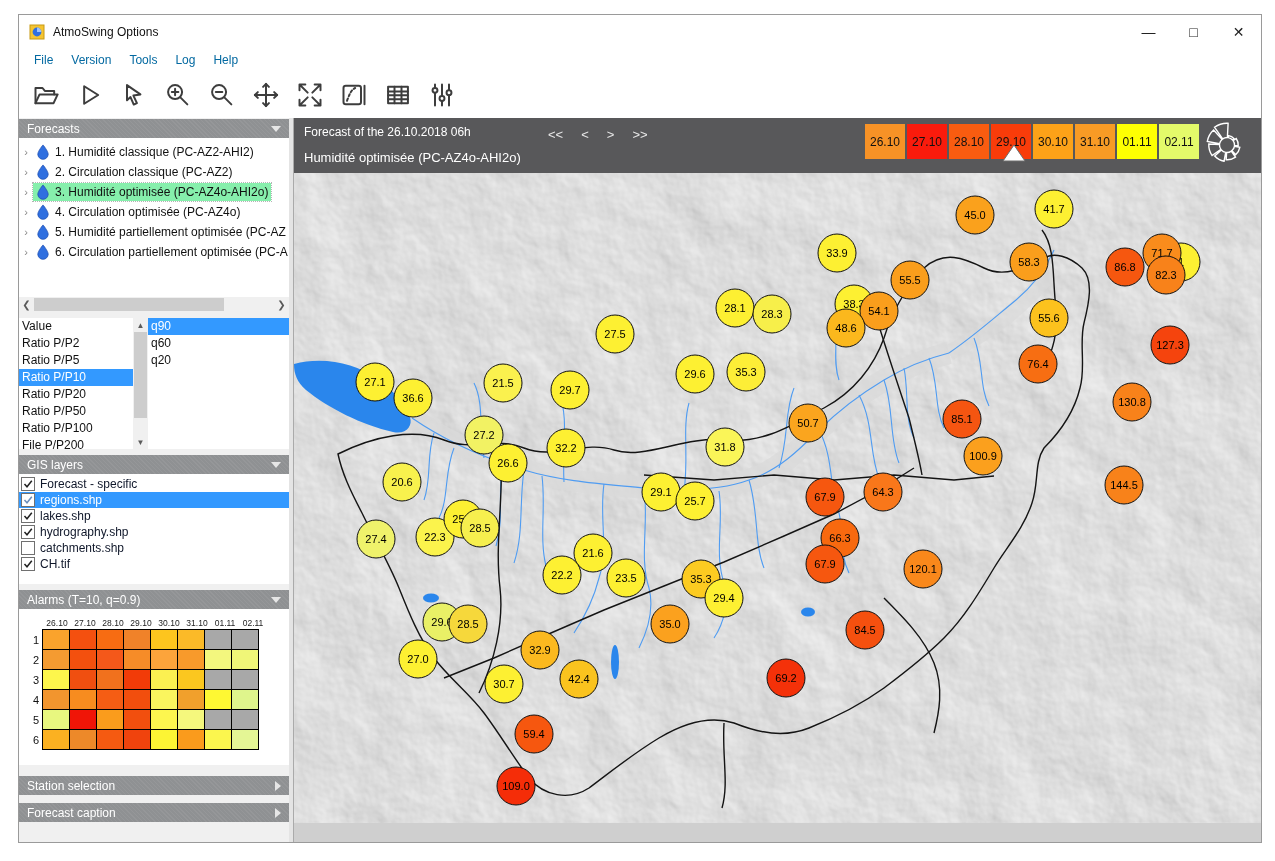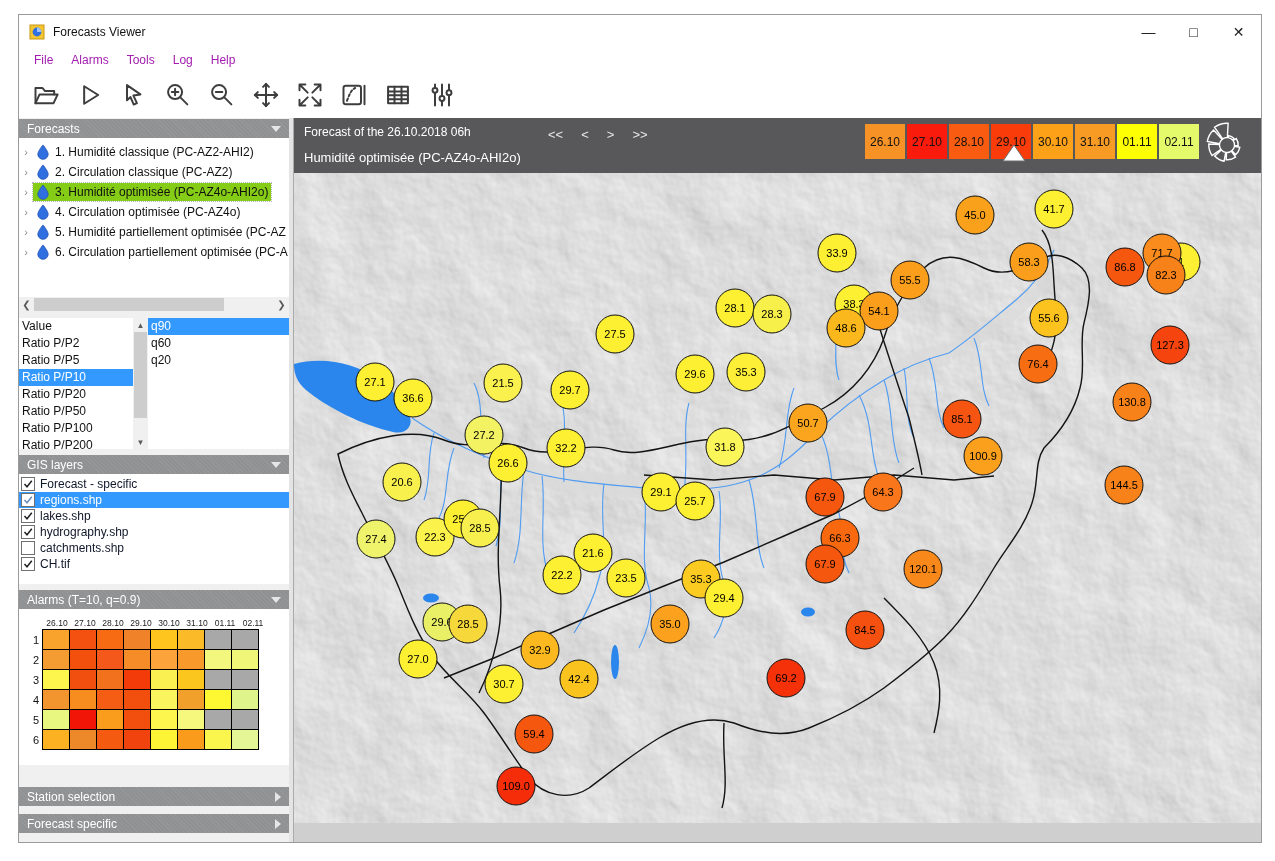--- a/index.html
+++ b/index.html
@@ -8,42 +8,42 @@
     border:1px solid #9a9a9a;background:#f0f0f0;display:flex;flex-direction:column;box-sizing:border-box}
   
   .titlebar{height:33px;background:#fff;display:flex;align-items:center;flex:0 0 auto}
   .app-icon{width:16px;height:16px;margin:0 8px 0 10px}
   .title-text{font-size:12px;color:#111}
   .tb-spacer{flex:1}
   .win-btn{width:45px;height:33px;display:flex;align-items:center;justify-content:center;
     font-size:14px;color:#222;cursor:default}
   
   .menubar{height:23px;background:#fff;display:flex;align-items:center;padding-left:6px;flex:0 0 auto}
-  .menu-item{font-size:12px;color:#a21caf;padding:2px 9px}
+  .menu-item{font-size:12px;color:#0369a1;padding:2px 9px}
   
   .toolbar{height:47px;background:#fff;display:flex;align-items:center;gap:6px;padding-left:8px;flex:0 0 auto}
   .tool-btn{width:38px;height:38px;display:flex;align-items:center;justify-content:center}
   .tool-btn svg{stroke:#3d3d3d;fill:none;stroke-width:1.7;stroke-linecap:round;stroke-linejoin:round}
   
   .content{flex:1;display:flex;overflow:hidden;background:#f0f0f0}
   .sidebar{width:270px;flex:0 0 auto;display:flex;flex-direction:column;overflow:hidden}
   .splitter{width:4px;background:#e4e4e4;flex:0 0 auto}
   .panel-header{height:19px;background:#8f9193;
     background-image:repeating-linear-gradient(45deg,rgba(255,255,255,.06) 0 1px,transparent 1px 3px);
     color:#fff;font-size:12px;display:flex;align-items:center;padding:0 8px;flex:0 0 auto;margin-top:1px}
   .panel-header .ph-label{flex:1}
   .ph-arrow{width:0;height:0}
   .ph-arrow.down{border-left:5px solid transparent;border-right:5px solid transparent;border-top:6px solid #e6e6e6}
   .ph-arrow.right{border-top:5px solid transparent;border-bottom:5px solid transparent;border-left:6px solid #e6e6e6}
   
   .tree{background:#fff;height:155px;overflow:hidden;padding-top:4px}
   .tree-row{height:20px;display:flex;align-items:center;font-size:12px;color:#111;white-space:nowrap;overflow:hidden}
   .tree-row .chev{color:#8a8a8a;font-size:11px;width:14px;text-align:center;flex:0 0 auto}
   .tree-row .drop{width:14px;height:16px;margin-right:5px;flex:0 0 auto}
-  .tree-row.selected .lbl-box{background:#84cc16;outline:1px dotted #b5b5b5}
+  .tree-row.selected .lbl-box{background:#86efac;outline:1px dotted #b5b5b5}
   .lbl-box{padding:1px 3px;display:flex;align-items:center}
   .hscroll{height:15px;background:#f0f0f0;display:flex;align-items:center}
   .hs-arrow{width:15px;height:15px;display:flex;align-items:center;justify-content:center;font-size:10px;color:#5a5a5a}
   .hs-track{flex:1;height:15px;position:relative}
   .hs-thumb{position:absolute;left:0;top:1px;height:13px;width:190px;background:#cdcdcd}
   
   .lists{height:131px;display:flex;margin-top:6px;overflow:hidden}
   .listbox{background:#fff;overflow:hidden;border:2px solid #0ea5e9;border-width:0}
   .list-left{width:114px}
   .list-right{flex:1}
@@ -94,30 +94,30 @@
 <body>
 
 <div class="window">
 
   <div class="titlebar">
     <svg class="app-icon" viewBox="0 0 16 16">
       <rect x="1" y="1" width="14" height="14" fill="#f5c431" stroke="#c79a14" stroke-width="1"></rect>
       <circle cx="8" cy="8" r="4.4" fill="#2f6fe0"></circle>
       <path d="M8,3.6 A4.4,4.4 0 0 1 12.4,8 L8,8 Z" fill="#9cc2ff"></path>
     </svg>
-    <span class="title-text">Forecasts Viewer</span>
+    <span class="title-text">AtmoSwing Options</span>
     <span class="tb-spacer"></span>
     <span class="win-btn">—</span>
     <span class="win-btn">□</span>
     <span class="win-btn">✕</span>
   </div>
 
   <div class="menubar" id="menubar">
       <span class="menu-item">File</span>
-      <span class="menu-item">Alarms</span>
+      <span class="menu-item">Version</span>
       <span class="menu-item">Tools</span>
       <span class="menu-item">Log</span>
       <span class="menu-item">Help</span>
     </div>
 
   <div class="toolbar" id="toolbar">
       <div class="tool-btn">
         <svg width="28" height="28" viewBox="0 0 24 24">
           <path d="M3,19 V6 h6 l2,2.5 h8 v3"></path>
           <path d="M3,19 L6.5,11.5 H22 L18.5,19 Z"></path>
@@ -255,21 +255,21 @@
 
       <div class="lists">
         <div class="listbox list-left" id="value-list">
             <div class="list-row">Value</div>
             <div class="list-row">Ratio P/P2</div>
             <div class="list-row">Ratio P/P5</div>
             <div class="list-row selected">Ratio P/P10</div>
             <div class="list-row">Ratio P/P20</div>
             <div class="list-row">Ratio P/P50</div>
             <div class="list-row">Ratio P/P100</div>
-            <div class="list-row">Ratio P/P200</div>
+            <div class="list-row">File P/P200</div>
           </div>
         <div class="vscroll">
           <span class="vs-arrow">▲</span>
           <span class="vs-track">
               <span class="vs-thumb"></span>
             </span>
           <span class="vs-arrow">▼</span>
         </div>
         <div class="listbox list-right" id="quantile-list">
             <div class="list-row selected">q90</div>
@@ -407,27 +407,27 @@
               <span class="ag-cell" style="background: rgb(245, 90, 17);"></span>
               <span class="ag-cell" style="background: rgb(240, 67, 13);"></span>
               <span class="ag-cell" style="background: rgb(252, 244, 52);"></span>
               <span class="ag-cell" style="background: rgb(250, 155, 28);"></span>
               <span class="ag-cell" style="background: rgb(251, 246, 78);"></span>
               <span class="ag-cell" style="background: rgb(228, 246, 149);"></span>
             </div>
           </div>
       </div>
 
-      <div class="panel-header" style="margin-top:22px">
+      <div class="panel-header" style="margin-top:11px">
         <span class="ph-label">Station selection</span>
         <span class="ph-arrow right"></span>
       </div>
       <div class="gap" style="height:7px"></div>
       <div class="panel-header">
-        <span class="ph-label">Forecast specific</span>
+        <span class="ph-label">Forecast caption</span>
         <span class="ph-arrow right"></span>
       </div>
     </div>
 
     <div class="splitter"></div>
 
     <div class="map-area">
       <svg class="map-svg" id="map-svg" width="970" height="705" viewBox="0 0 970 705">
         <defs>
           <filter id="relief" x="0" y="0" width="100%" height="100%">

